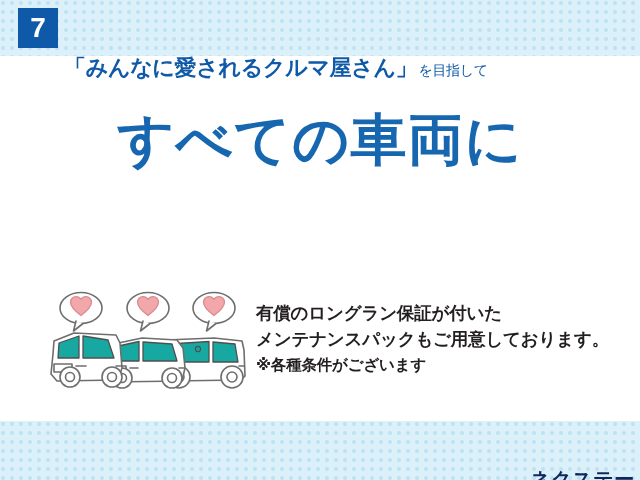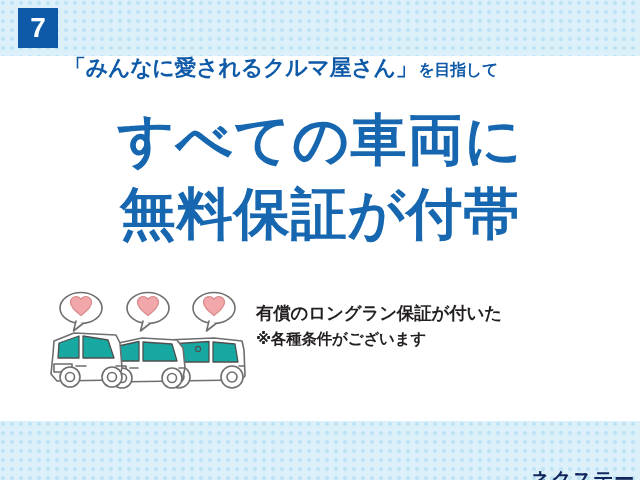--- a/index.html
+++ b/index.html
@@ -62,22 +62,22 @@
     color: #0e5aa8;
     white-space: nowrap;
     margin-top: 42px;
   }
   #header-title-main {
     font-size: 22px;
     font-weight: bold;
     letter-spacing: -0.3px;
   }
   #header-title-sub {
-    font-size: 16px;
-    font-weight: bold;
+    font-size: 14px;
+    font-weight: normal;
     letter-spacing: -0.3px;
     padding-left: 1px;
   }
   
   .headline {
     position: absolute;
     left: 0;
     width: 640px;
     text-align: center;
     color: #1667b0;
@@ -145,21 +145,20 @@
   <div id="header-band" class="dot-band"></div>
 
   <div id="header-badge">7</div>
 
   <div id="header-title">
     <span id="header-title-main">「みんなに愛されるクルマ屋さん」</span>
     <span id="header-title-sub">を目指して</span>
   </div>
 
   <div id="headline-1" class="headline">すべての車両に</div>
-  <div id="headline-2" class="headline">無料保証が付帯</div>
 
   <svg id="illustration" viewBox="0 0 204 108">
     <g fill="none" stroke="#6e6e6e" stroke-width="1.6" stroke-linecap="round" stroke-linejoin="round">
 
       <g>
         <ellipse cx="35" cy="20" rx="21" ry="15.5" fill="#ffffff"></ellipse>
         <path d="M30 33 L27.5 43 L37 35.5" fill="#ffffff"></path>
         <path d="M35 27.5
                  c-7.5 -5.6 -10.5 -9.4 -10.5 -13.2
                  c0 -3.4 2.6 -5.7 5.5 -5.7
@@ -236,20 +235,21 @@
         <circle cx="24" cy="89" r="4.5" fill="#ffffff"></circle>
         <circle cx="66" cy="89" r="10" fill="#ffffff"></circle>
         <circle cx="66" cy="89" r="4.5" fill="#ffffff"></circle>
         <path d="M70 78 L75 78"></path>
       </g>
     </g>
   </svg>
 
   <div id="body-copy">
     <div class="line-main">有償のロングラン保証が付いた</div>
+    <div class="line-main">メンテナンスパックもご用意しております。</div>
     <div class="line-note">※各種条件がございます</div>
   </div>
 
   <div id="footer-band" class="dot-band"></div>
 
   <div id="brand-logo">
     <svg id="brand-logo-mark" viewBox="0 0 34 26">
       <path d="M1 25 L1 8 L9 1 L9 18 Z" fill="#1a4fa0"></path>
       <path d="M9 1 L9 18 L24 25 L24 8 Z" fill="#1a4fa0"></path>
       <path d="M24 8 L24 25 L32 18 L32 1 Z" fill="#d61f26"></path>

